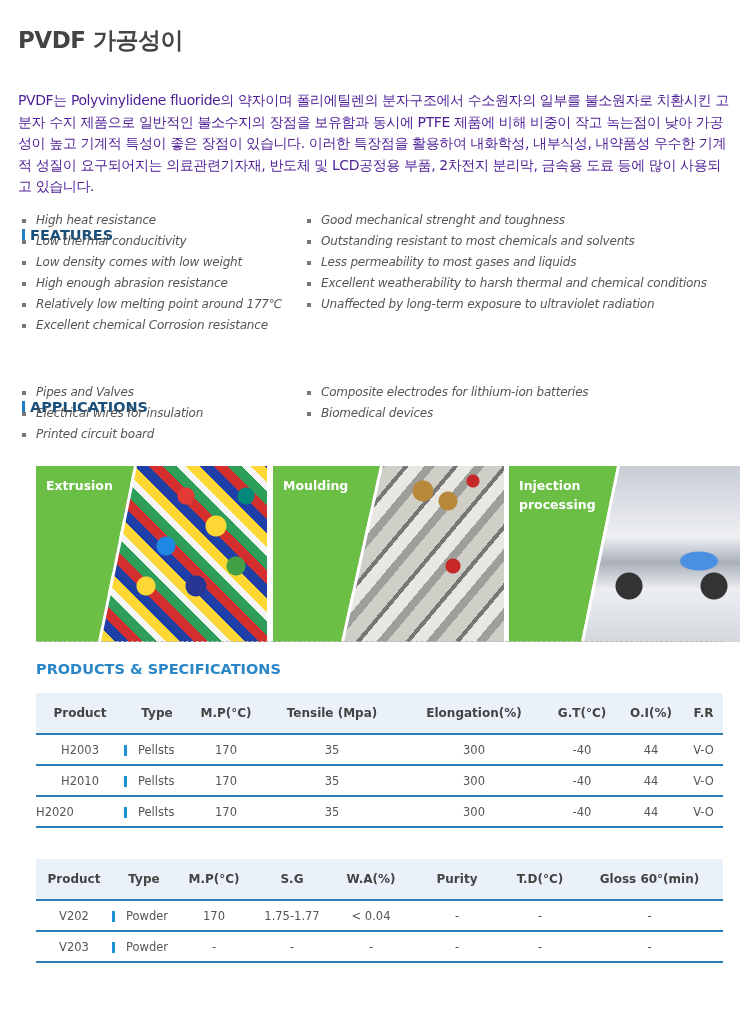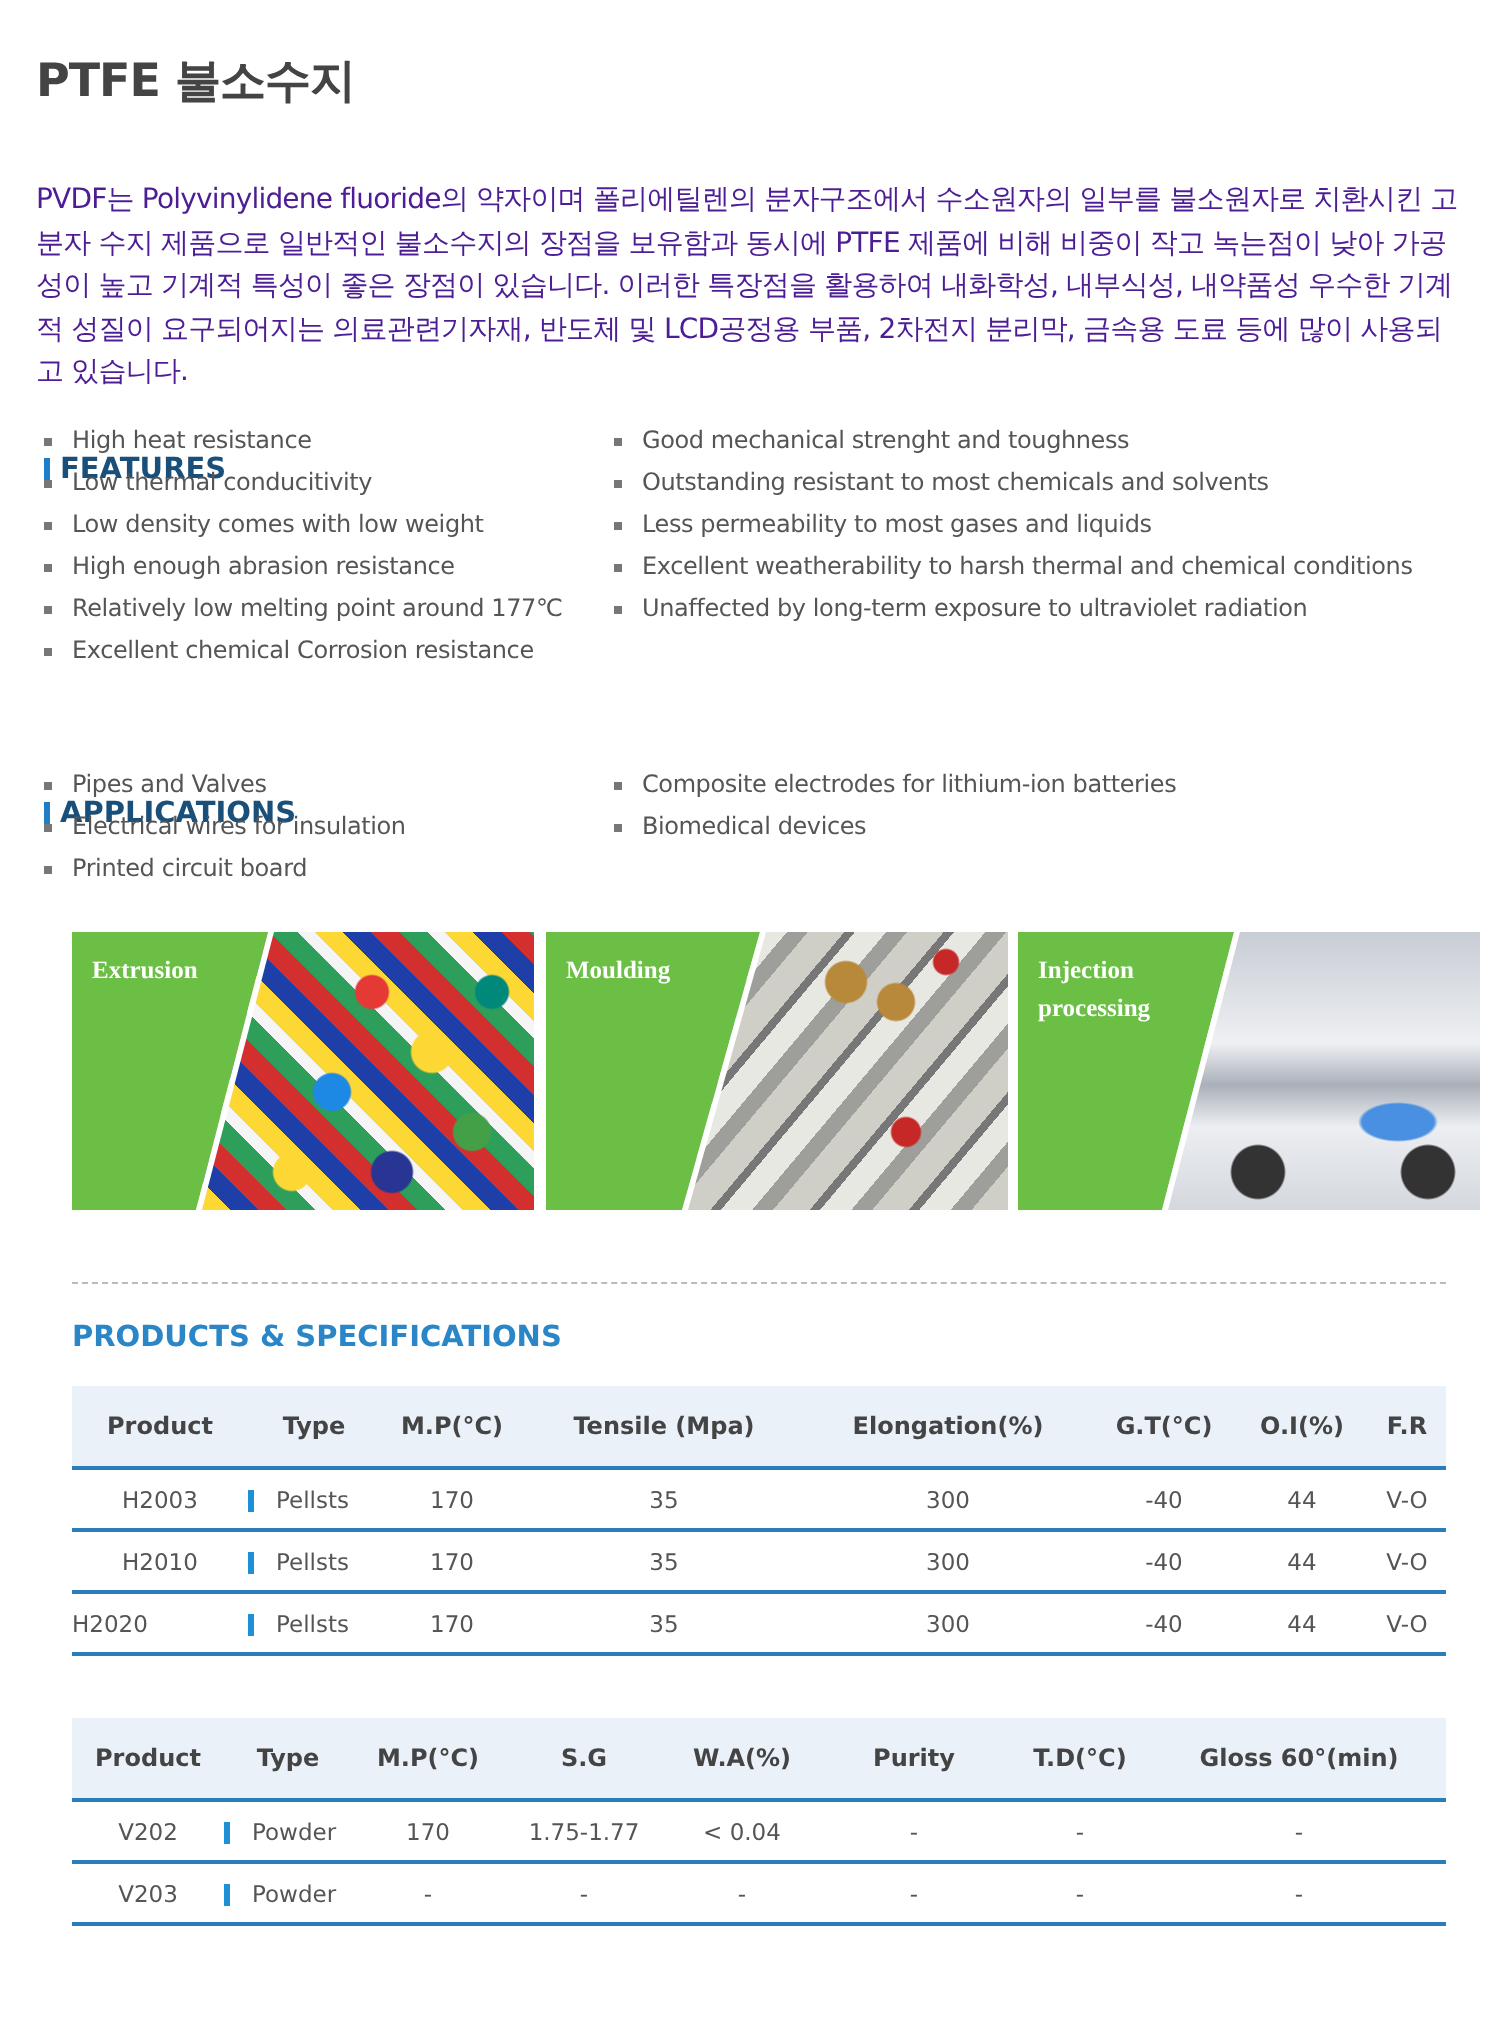--- a/index.html
+++ b/index.html
@@ -19,30 +19,30 @@
   .section-h {
     position: absolute; left: 22px;
     font-size: 14.5px; font-weight: bold; color: #1a4f7a;
     padding-left: 8px;
     margin-top: 40px;
   }
   .section-h::before {
     content: ""; position: absolute; left: 0; top: 2px; width: 3px; height: 14px;
     background: #1e7fc6;
   }
-  .bullets { position: absolute; list-style: none; }
+  .bullets { position: absolute; list-style: none; font-style: italic; }
   .bullets li {
     position: relative; padding-left: 14px; height: 21px; line-height: 21px;
     font-size: 12px; color: #555; white-space: nowrap; letter-spacing: -0.2px;
   }
   .bullets li::before {
     content: ""; position: absolute; left: 0; top: 9px; width: 4px; height: 4px; background: #777;
   }
   .panel {
-    position: absolute; top: 466px; height: 139px; overflow: hidden; font-family: Liberation Serif, serif;
+    position: absolute; top: 466px; height: 176px; overflow: hidden;
   }
   .panel .photo { position: absolute; inset: 0; }
   .panel .wedge {
     position: absolute; left: 0; top: 0; width: 100%; height: 100%;
   }
   .panel .label {
     position: absolute; left: 10px; top: 10px;
     color: #fff; font-weight: bold; font-size: 12.5px; line-height: 19px;
   }
   .dash {
@@ -61,21 +61,21 @@
     font-size: 11.5px; color: #555; height: 31px; border-bottom: 2px solid #2a7db8;
   }
   .typecell { text-align: left; position: relative; padding-left: 14px; }
   .typecell::before {
     content: ""; position: absolute; left: 0; top: 10px; width: 3px; height: 11px; background: #1e90d8;
   }
 </style>
 </head>
 <body>
 
-<h1 class="title">PTFE 불소수지</h1>
+<h1 class="title">PVDF 가공성이</h1>
 <p class="intro">PVDF는 Polyvinylidene fluoride의 약자이며 폴리에틸렌의 분자구조에서 수소원자의 일부를 불소원자로 치환시킨 고분자 수지 제품으로 일반적인 불소수지의 장점을 보유함과 동시에 PTFE 제품에 비해 비중이 작고 녹는점이 낮아 가공성이 높고 기계적 특성이 좋은 장점이 있습니다. 이러한 특장점을 활용하여 내화학성, 내부식성, 내약품성 우수한 기계적 성질이 요구되어지는 의료관련기자재, 반도체 및 LCD공정용 부품, 2차전지 분리막, 금속용 도료 등에 많이 사용되고 있습니다.</p>
 
 <div class="section-h" style="top:187px">FEATURES</div>
 <ul class="bullets" style="left:22px; top:210px">
   <li>High heat resistance</li>
   <li>Low thermal conducitivity</li>
   <li>Low density comes with low weight</li>
   <li>High enough abrasion resistance</li>
   <li>Relatively low melting point around 177℃</li>
   <li>Excellent chemical Corrosion resistance</li>

